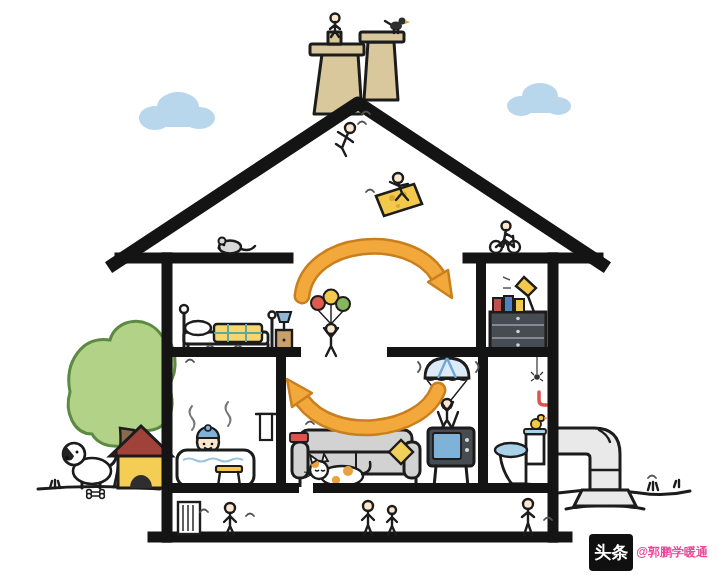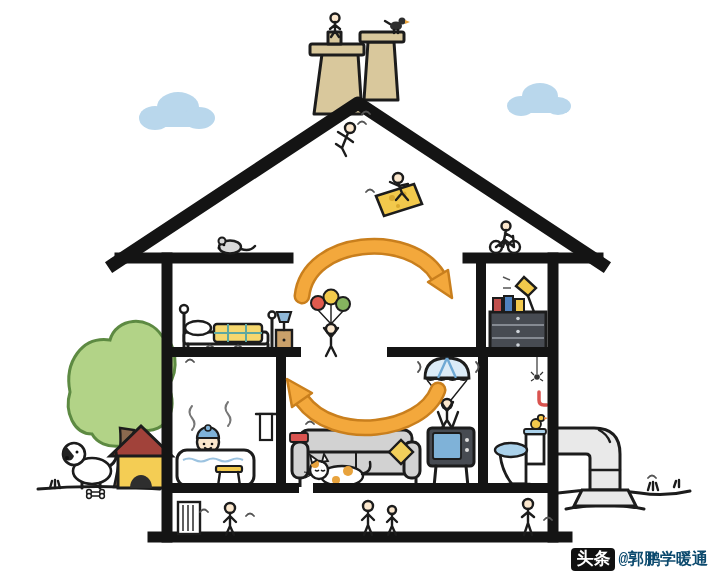--- a/index.html
+++ b/index.html
@@ -8,22 +8,22 @@
   svg{position:absolute;left:0;top:0;}
   .ln{fill:none;stroke:#1c1c1c;stroke-width:3;stroke-linecap:round;stroke-linejoin:round;}
   .ln2{fill:none;stroke:#1c1c1c;stroke-width:2.4;stroke-linecap:round;stroke-linejoin:round;}
   .wall{stroke:#141414;stroke-linecap:square;}
   .stick{fill:none;stroke:#1c1c1c;stroke-width:2.4;stroke-linecap:round;stroke-linejoin:round;}
   .skin{fill:#fbe7cd;stroke:#1c1c1c;stroke-width:2.4;}
   .sq{fill:none;stroke:#555;stroke-width:1.8;stroke-linecap:round;}
   .steam{fill:none;stroke:#777;stroke-width:2;stroke-linecap:round;}
   .watermark{position:absolute;right:10px;bottom:4px;display:flex;align-items:center;gap:3px;
              font-weight:bold;}
-  .wm-badge{background:#101010;color:#ffffff;font-size:17px;padding:1px 5px;border-radius:4px;line-height:1.25;font-family:Liberation Mono, monospace;}
-  .wm-text{color:#0c4a6e;font-size:16px;text-shadow:0 0 3px #fff,0 0 3px #fff;font-family:Liberation Mono, monospace;}
+  .wm-badge{background:#101010;color:#ffffff;font-size:17px;padding:8px 5px;border-radius:4px;line-height:1.25;}
+  .wm-text{color:#ec4899;font-size:12px;text-shadow:0 0 3px #fff,0 0 3px #fff;}
 </style>
 </head>
 <body>
 
 <div class="stage">
 <svg width="718" height="575" viewBox="0 0 718 575">
 
   <g fill="#b9d7ec">
     <ellipse cx="155" cy="118" rx="16" ry="12"></ellipse>
         <ellipse cx="178" cy="107" rx="21" ry="15"></ellipse>

